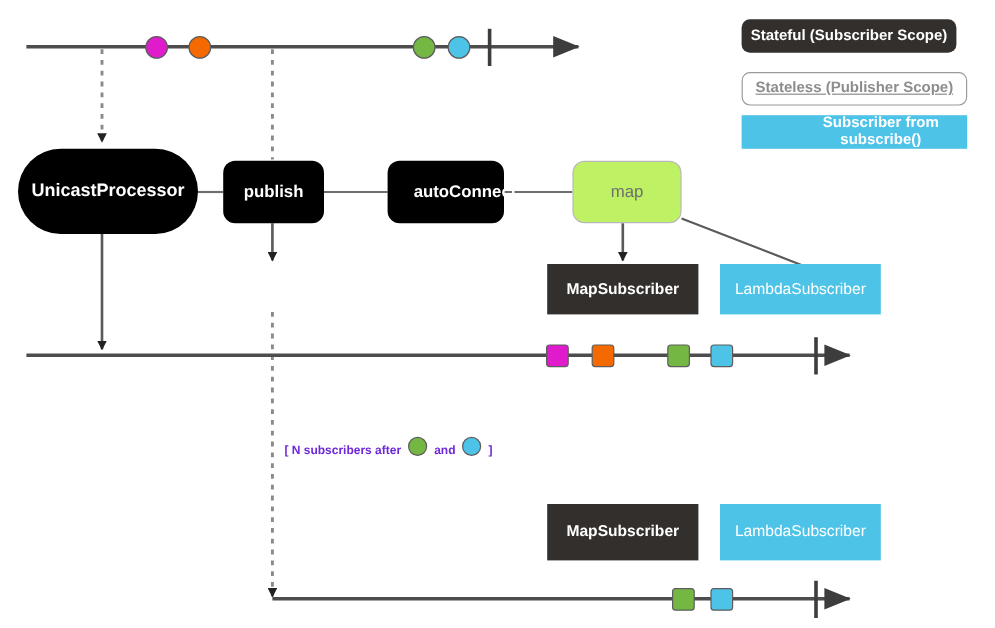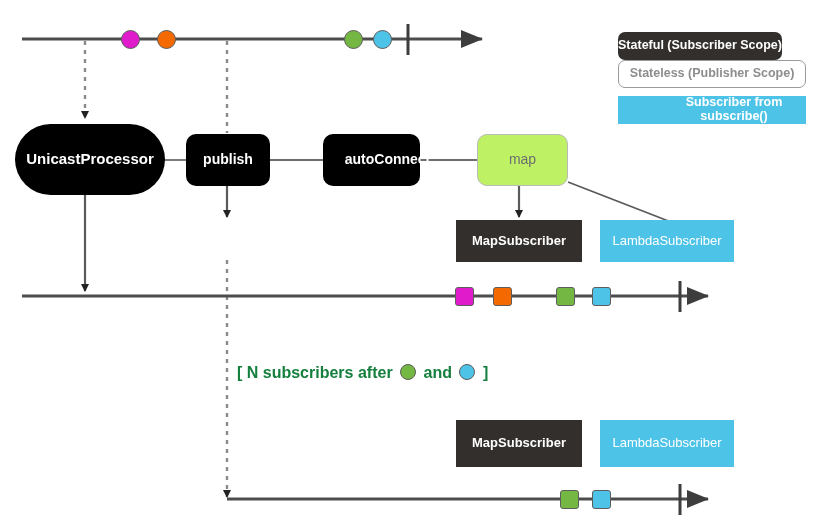--- a/index.html
+++ b/index.html
@@ -17,28 +17,28 @@
            border-radius:36px;}
   .op-white{background:#bef264;color:#6e6e6e;font-weight:normal;font-size:14px;
             border-radius:10px;border:1.4px solid #b9b9b9;}
 
   .sub-dark{background:#332f2c;color:#ffffff;font-weight:bold;font-size:13px;}
   .sub-cyan{background:#4ec3e8;color:#ffffff;font-weight:normal;font-size:13px;}
 
   .legend-dark{background:#332f2c;color:#ffffff;font-weight:bold;font-size:12.5px;
                border-radius:7px;}
   .legend-white{background:#ffffff;color:#8d8d8d;font-weight:bold;font-size:12.5px;
-                border-radius:7px;border:1.3px solid #9a9a9a;}
+                border-radius:7px;border:1.3px solid #9a9a9a;text-decoration:underline;}
   .legend-cyan{background:#4ec3e8;color:#ffffff;font-weight:bold;font-size:12.5px;}
 
   .marker{position:absolute;box-sizing:border-box;border:1.6px solid #5d5d5d;}
   .marker.circle{border-radius:50%;}
   .marker.square{border-radius:3px;}
 
-  .note{position:absolute;font-size:16px;font-weight:bold;color:#15803d;
+  .note{position:absolute;font-size:10px;font-weight:bold;color:#6d28d9;
         white-space:nowrap;}
   .note .dot{display:inline-block;width:14px;height:14px;border-radius:50%;
              border:1.5px solid #5d5d5d;vertical-align:-2px;margin:0 3px;}
 </style>
 </head>
 <body>
 
 <div class="stage">
 
   <svg class="wires" viewBox="0 0 829 523">
@@ -76,21 +76,21 @@
 
     <line x1="22" y1="296" x2="708" y2="296" stroke="#4d4d4d" stroke-width="3" marker-end="url(#arrHeadBig)"></line>
     <line x1="680" y1="281" x2="680" y2="312" stroke="#3d3d3d" stroke-width="3"></line>
 
     <line x1="227" y1="499" x2="708" y2="499" stroke="#4d4d4d" stroke-width="3" marker-end="url(#arrHeadBig)"></line>
     <line x1="680" y1="484" x2="680" y2="515" stroke="#3d3d3d" stroke-width="3"></line>
 
     <line x1="519" y1="467" x2="519" y2="497" stroke="#ffffff" stroke-width="0"></line>
   </svg>
 
-  <div class="box legend-dark" style="left:618px;top:32px;width:164px;height:28px;">
+  <div class="box legend-dark" style="left:618px;top:16px;width:179px;height:28px;">
     <span>Stateful (Subscriber Scope)</span>
   </div>
   <div class="box legend-white" style="left:618px;top:60px;width:188px;height:28px;">
     <span>Stateless (Publisher Scope)</span>
   </div>
   <div class="box legend-cyan" style="left:618px;top:96px;width:188px;height:28px;padding-left:44px;">
     <span>Subscriber from subscribe()</span>
   </div>
 
   <div class="box op-black" style="left:186px;top:134px;width:84px;height:52px;">

